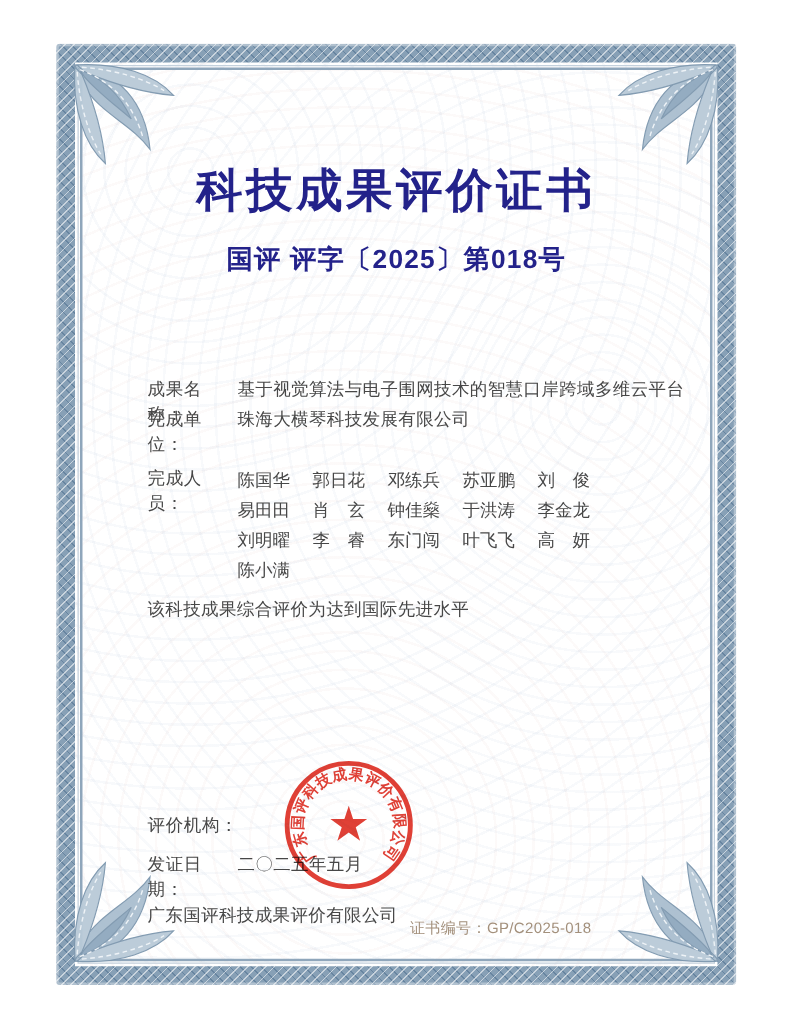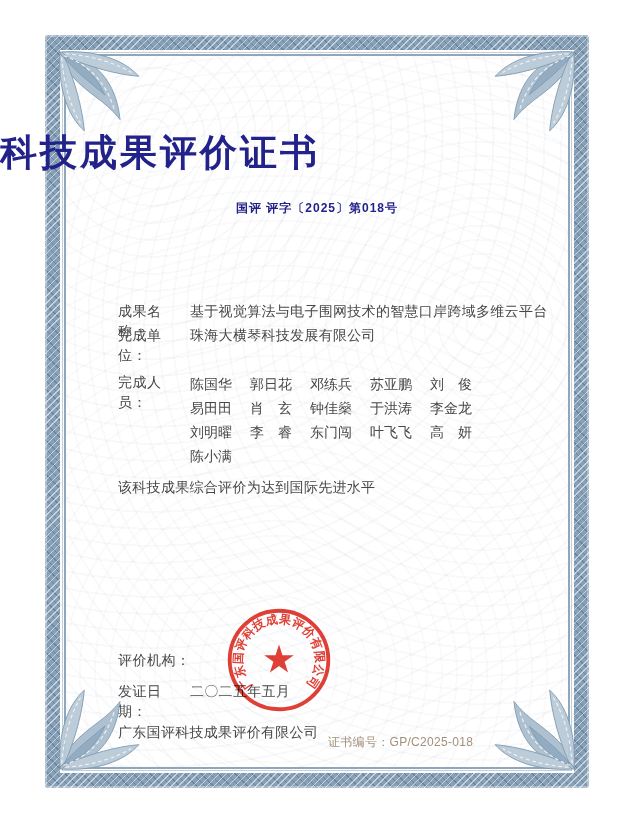--- a/index.html
+++ b/index.html
@@ -39,26 +39,26 @@
   
   .fl{position:absolute;width:94px;height:94px;opacity:.95;}
   .fl.tl{left:58px;top:50px;}
   .fl.tr{right:58px;top:50px;transform:scaleX(-1);}
   .fl.bl{left:58px;bottom:52px;transform:scaleY(-1);}
   .fl.br{right:58px;bottom:52px;transform:scale(-1,-1);}
   .hidden-defs{position:absolute;width:0;height:0;overflow:hidden;}
 
   .title{
     position:absolute;left:0;right:0;top:130px;margin:0;
-    text-align:left;font-size:37px;line-height:46px;font-weight:bold;
+    text-align:center;font-size:37px;line-height:46px;font-weight:bold;
     letter-spacing:3px;color:var(--navy);
   }
   .docnum{
     position:absolute;left:0;right:0;top:198px;
-    text-align:center;font-size:12px;line-height:20px;font-weight:bold;
+    text-align:center;font-size:21px;line-height:20px;font-weight:bold;
     letter-spacing:1px;color:var(--navy);
   }
   .row{
     position:absolute;left:118px;width:430px;display:flex;align-items:flex-start;
     font-size:14px;line-height:20px;color:var(--body_text);
   }
   .lbl{flex:0 0 72px;letter-spacing:.5px;}
   .val{flex:1;letter-spacing:.3px;}
   .r-achievement{top:301px;}
   .r-unit{top:325px;}

